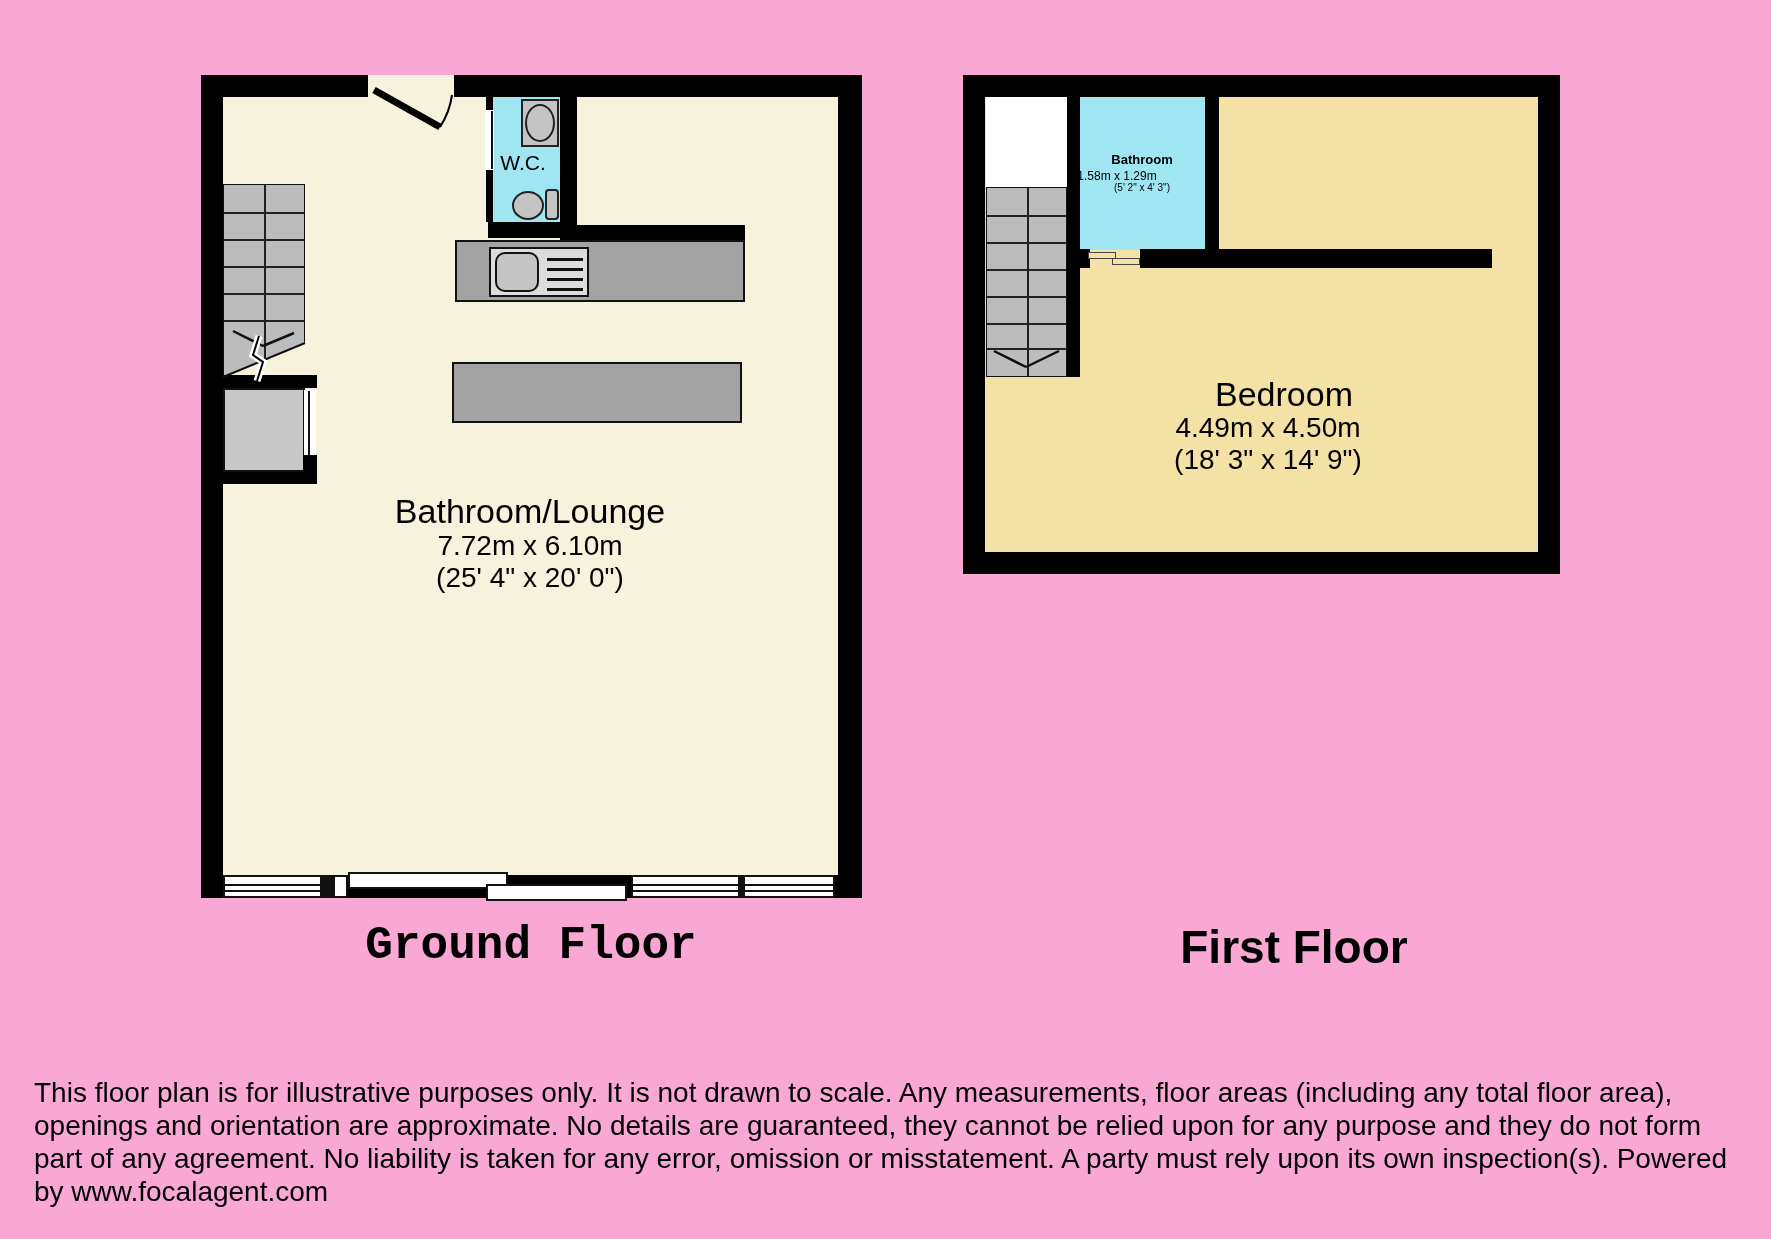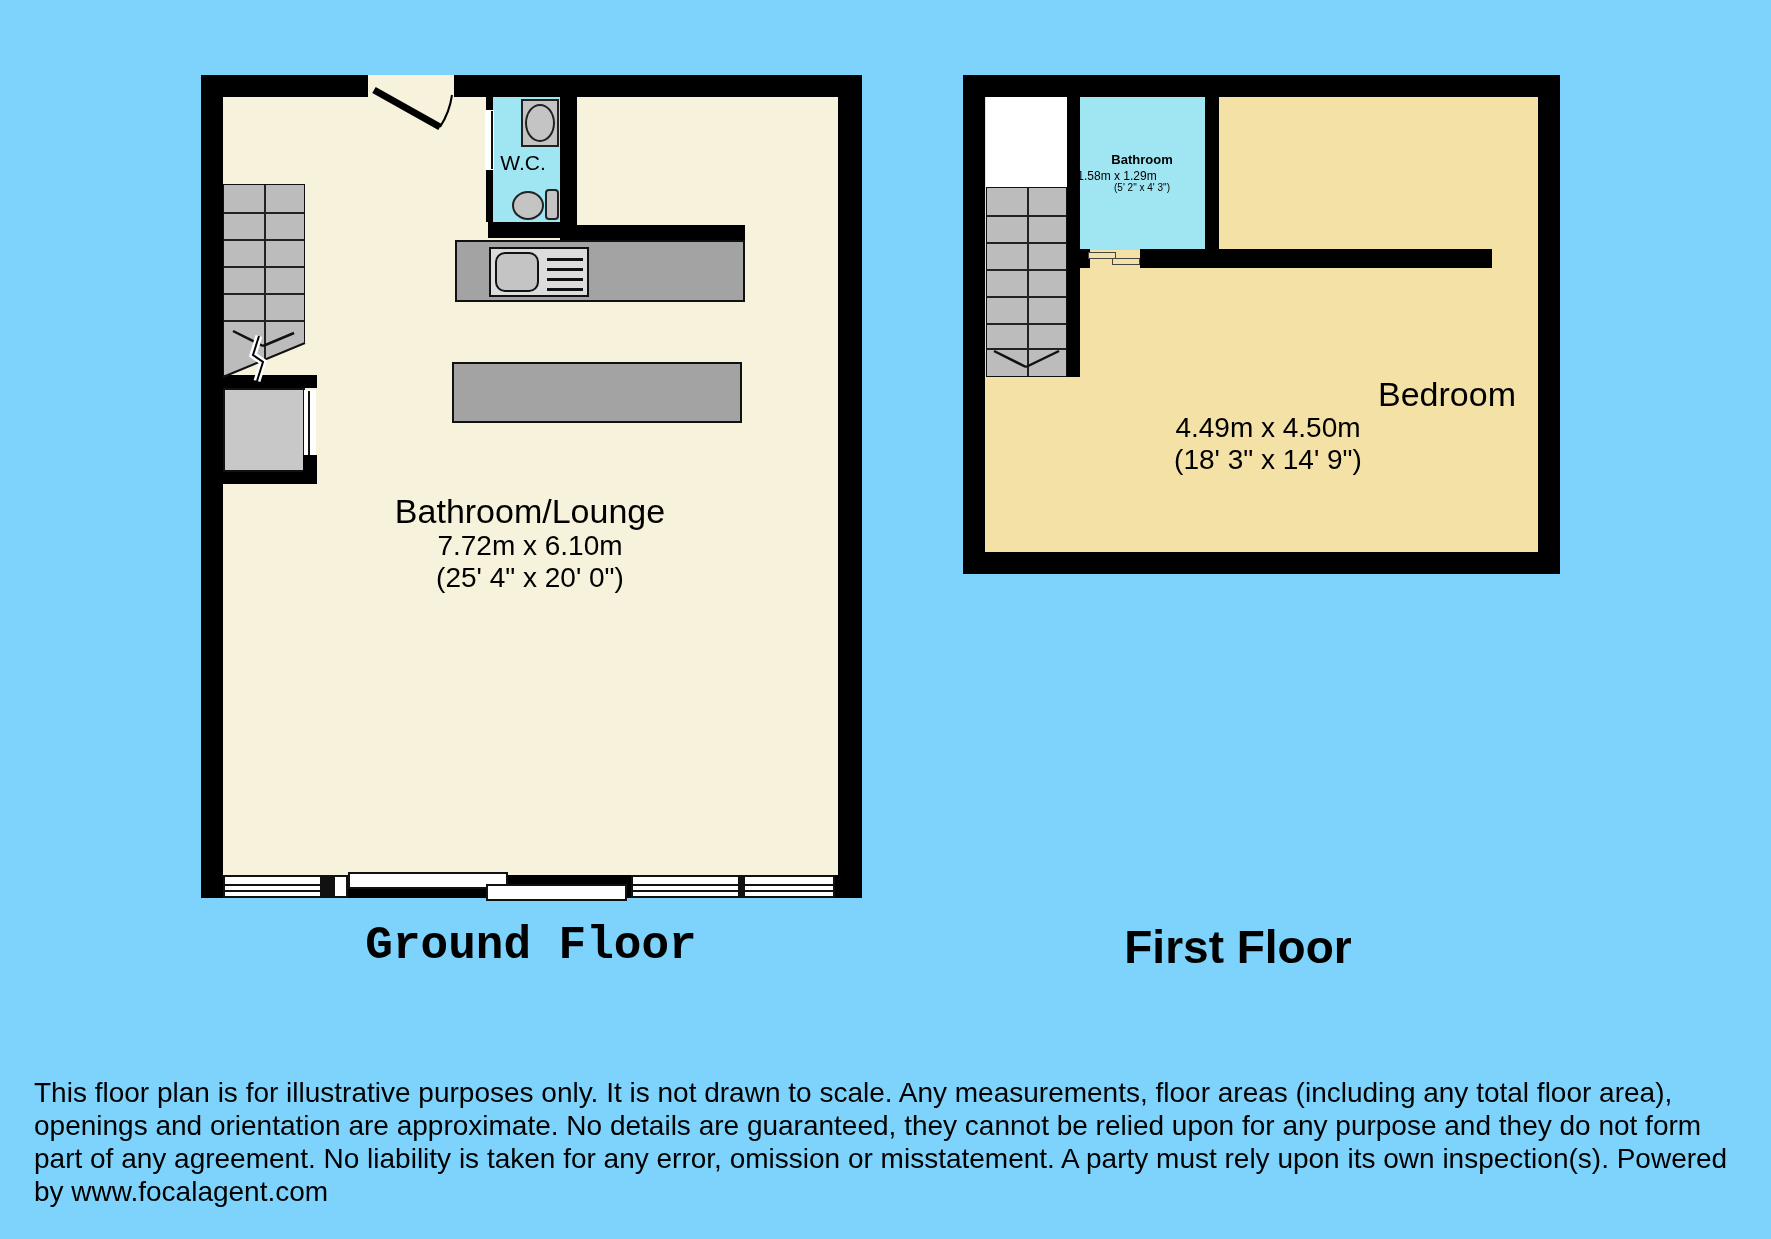--- a/index.html
+++ b/index.html
@@ -1,17 +1,17 @@
 <!DOCTYPE html>
 <html style="--wall: #000000; --gf-fill: #F7F2DB; --ff-fill: #F4E1A5; --wet-fill: #9FE5F2; --counter-gray: #A3A3A3; --stairs-gray: #BCBCBC; --cupboard-gray: #C8C8C8; --sink-light: #DCDCDC; --fixture-gray: #C4C4C4;"><head>
 <meta charset="utf-8">
 <style>
   html,body{margin:0;padding:0;background:#ffffff;}
   .canvas{
-    position:relative;width:1771px;height:1239px;background:#7dd3fc;
+    position:relative;width:1771px;height:1239px;background:#f9a8d4;
     font-family:"Liberation Sans", sans-serif;color:#000;overflow:hidden;
   }
   .abs{position:absolute;box-sizing:border-box;}
   .wall{background:var(--wall);}
   .gf-floor{background:var(--gf-fill);}
   .ff-floor{background:var(--ff-fill);}
   .wet{background:var(--wet-fill);}
   .counter{background:var(--counter-gray);border:2px solid #111;}
   .stairs{background:var(--stairs-gray);border:1px solid #111;}
   .tread{position:absolute;left:0;width:100%;height:2px;background:#222;}
@@ -116,24 +116,24 @@
     <div class="abs wall" style="left:1205px;top:97px;width:14px;height:171px;"></div>
     <div class="abs wall" style="left:1080px;top:249px;width:10px;height:19px;"></div>
     <div class="abs" style="left:1088px;top:252px;width:28px;height:7px;background:var(--ff-fill);border:1px solid #444;"></div>
     <div class="abs" style="left:1112px;top:258px;width:28px;height:7px;background:var(--ff-fill);border:1px solid #444;"></div>
     <div class="abs wall" style="left:1140px;top:249px;width:352px;height:19px;"></div>
 
     <div class="label" style="left:1078px;top:152px;width:128px;font-size:13px;font-weight:bold;">Bathroom</div>
     <div class="label" style="left:1053px;top:169px;width:128px;font-size:12px;">1.58m x 1.29m</div>
     <div class="label" style="left:1078px;top:182px;width:128px;font-size:10px;">(5' 2" x 4' 3")</div>
 
-    <div class="label" style="left:1116px;top:375px;width:400px;font-size:34px;text-align:right;">Bedroom</div>
+    <div class="label" style="left:1084px;top:375px;width:400px;font-size:34px;">Bedroom</div>
     <div class="label" style="left:1068px;top:412px;width:400px;font-size:28px;">4.49m x 4.50m</div>
     <div class="label" style="left:1068px;top:444px;width:400px;font-size:28px;">(18' 3" x 14' 9")</div>
-    <div class="label title" style="left:988px;top:920px;width:500px;">First Floor</div>
+    <div class="label title" style="left:1044px;top:920px;width:500px;">First Floor</div>
   </div>
 
   <svg width="1771" height="1239" viewBox="0 0 1771 1239">
     <line x1="374" y1="90" x2="440" y2="127" stroke="#000" stroke-width="7"></line>
     <path d="M440,127 A78,78 0 0 0 452,95" stroke="#000" stroke-width="2" fill="none"></path>
     <line x1="233" y1="331" x2="263" y2="346" stroke="#111" stroke-width="2.5"></line>
     <line x1="294" y1="333" x2="263" y2="346" stroke="#111" stroke-width="2.5"></line>
     <line x1="223" y1="377" x2="305" y2="343" stroke="#111" stroke-width="2"></line>
     <path d="M257,381 L263,362 L253,355 L259,336" stroke="#fff" stroke-width="7" fill="none"></path>
     <path d="M257,381 L263,362 L253,355 L259,336" stroke="#000" stroke-width="2" fill="none"></path>

